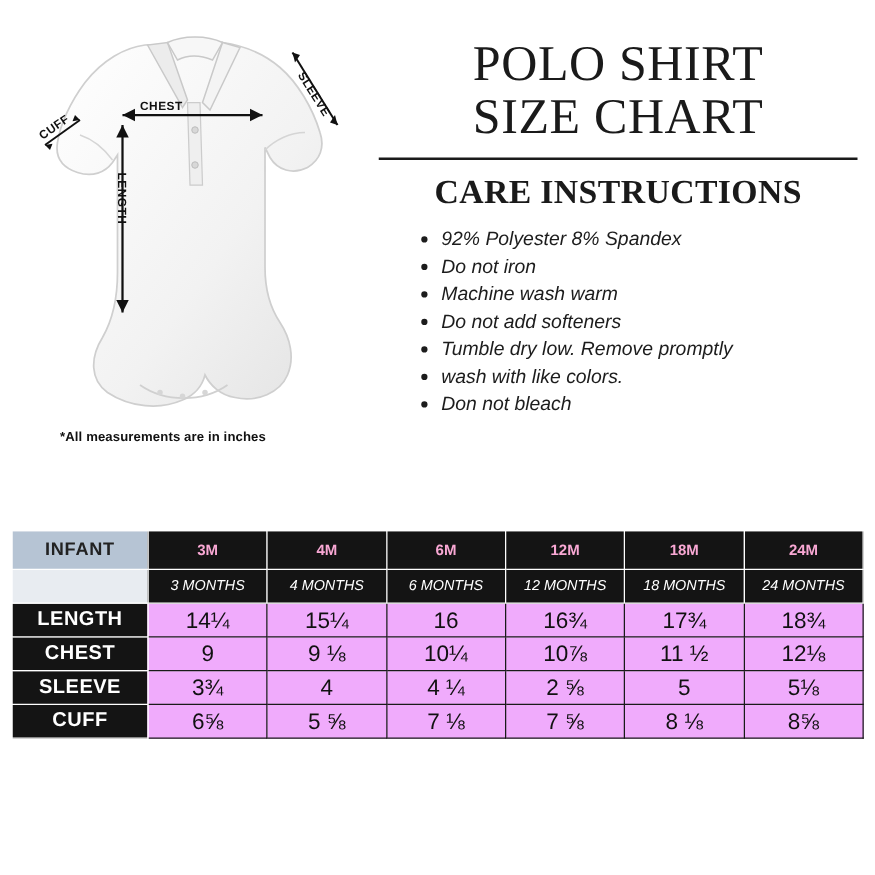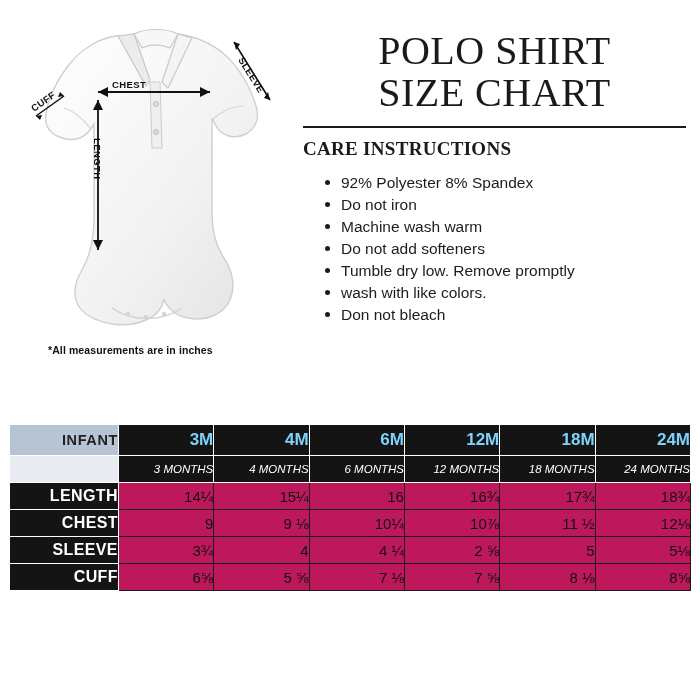--- a/index.html
+++ b/index.html
@@ -66,31 +66,32 @@
   .rule {
     width: 100%;
     height: 2px;
     background: #1a1a1a;
     margin: 12px 0 10px 0;
   }
 
   .care-title {
     font-family: "Liberation Serif", serif;
     font-weight: bold;
-    font-size: 19px;
-    text-align: left;
+    font-size: 27px;
+    text-align: center;
     color: #1a1a1a;
     margin: 0 0 12px 0;
     letter-spacing: 0.3px;
   }
 
   .care-list {
     list-style: none;
-    margin: 0;
+    margin: 12px;
     padding: 0 0 0 22px;
+    font-style: italic;
   }
   .care-list li {
     position: relative;
     font-size: 15.5px;
     line-height: 22px;
     color: #1c1c1c;
     padding-left: 16px;
   }
   .care-list li::before {
     content: "";
@@ -110,37 +111,37 @@
     top: 424px;
     width: 682px;
   }
   table.size-chart {
     border-collapse: collapse;
     width: 100%;
     table-layout: fixed;
   }
   table.size-chart td, table.size-chart th {
     border: 1px solid #ffffff;
-    text-align: right;
+    text-align: center;
     vertical-align: middle;
     padding: 0;
   }
   .hdr-infant {
     background: #b6c4d4;
     color: #222;
     font-weight: bold;
     font-size: 14.5px;
     height: 30px;
     letter-spacing: 0.6px;
   }
   .hdr-size {
     background: #141414;
-    color: #7dd3fc;
-    font-weight: bold;
-    font-size: 17px;
+    color: #f9a8d4;
+    font-weight: bold;
+    font-size: 12px;
     height: 30px;
   }
   .sub-blank {
     background: #e8ecf1;
     height: 26px;
   }
   .sub-months {
     background: #141414;
     color: #ffffff;
     font-size: 11.5px;
@@ -150,23 +151,23 @@
   }
   .row-label {
     background: #141414;
     color: #ffffff;
     font-weight: bold;
     font-size: 16px;
     height: 26px;
     letter-spacing: 0.4px;
   }
   .cell {
-    background: #be185d;
+    background: #f0abfc;
     color: #111;
-    font-size: 15px;
+    font-size: 18px;
     height: 26px;
     border: 1px solid #111;
   }
   
   table.size-chart tr.data-row td.cell { border: 1px solid #1a1a1a; }
 
   
   .lbl {
     font-size: 9.5px;
     font-weight: bold;

